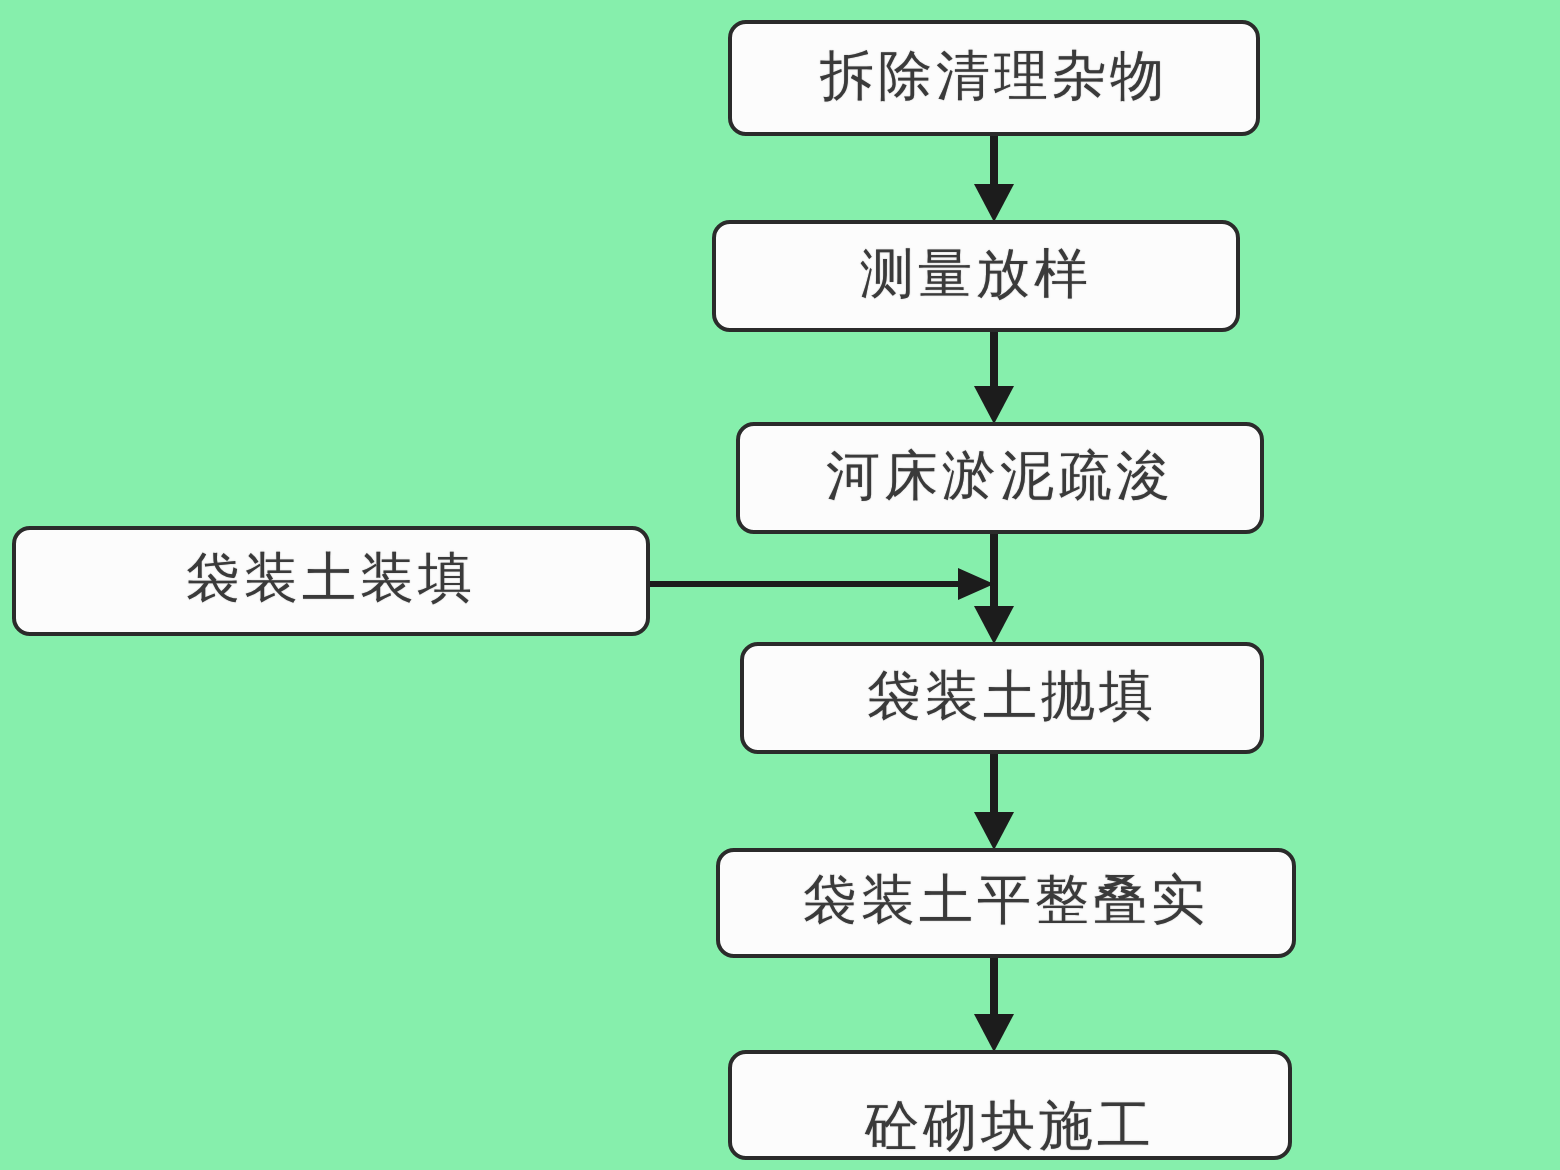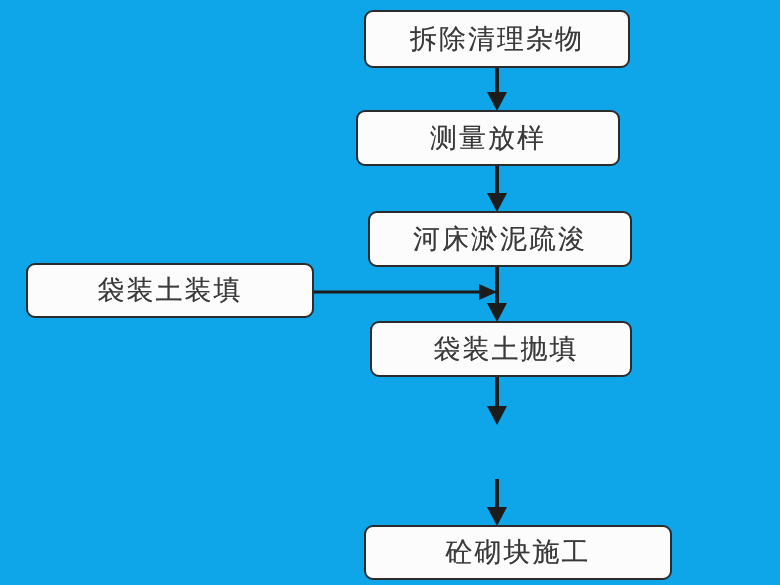--- a/index.html
+++ b/index.html
@@ -7,21 +7,21 @@
     padding: 0;
     background: #ffffff;
   }
   body {
     font-family: "DejaVu Sans", "Liberation Sans", sans-serif;
   }
   #canvas {
     position: relative;
     width: 780px;
     height: 585px;
-    background: #0ea5e9;
+    background: #86efac;
     overflow: hidden;
   }
   .node {
     position: absolute;
     box-sizing: border-box;
     background: #fcfcfc;
     border: 2.5px solid #2b2b2b;
     border-radius: 9px;
     display: flex;
     align-items: center;
@@ -108,22 +108,25 @@
   </div>
 
   <div class="node" style="left:368px; top:211px; width:264px; height:56px;justify-content:center;">
     <span class="node-label">河床淤泥疏浚</span>
   </div>
 
   <div class="node" style="left:370px; top:321px; width:262px; height:56px;padding-left:10px;">
     <span class="node-label">袋装土抛填</span>
   </div>
 
+  <div class="node" style="left:358px; top:424px; width:290px; height:55px;">
+    <span class="node-label">袋装土平整叠实</span>
+  </div>
 
-  <div class="node" style="left:364px; top:525px; width:308px; height:55px;">
+  <div class="node" style="left:364px; top:525px; width:282px; height:55px;align-items:flex-end;">
     <span class="node-label">砼砌块施工</span>
   </div>
 
-  <div class="node" style="left:6px; top:263px; width:288px; height:55px;margin-left:20px;">
+  <div class="node" style="left:6px; top:263px; width:319px; height:55px;">
     <span class="node-label">袋装土装填</span>
   </div>
 
 </div>
 
 </body></html>

